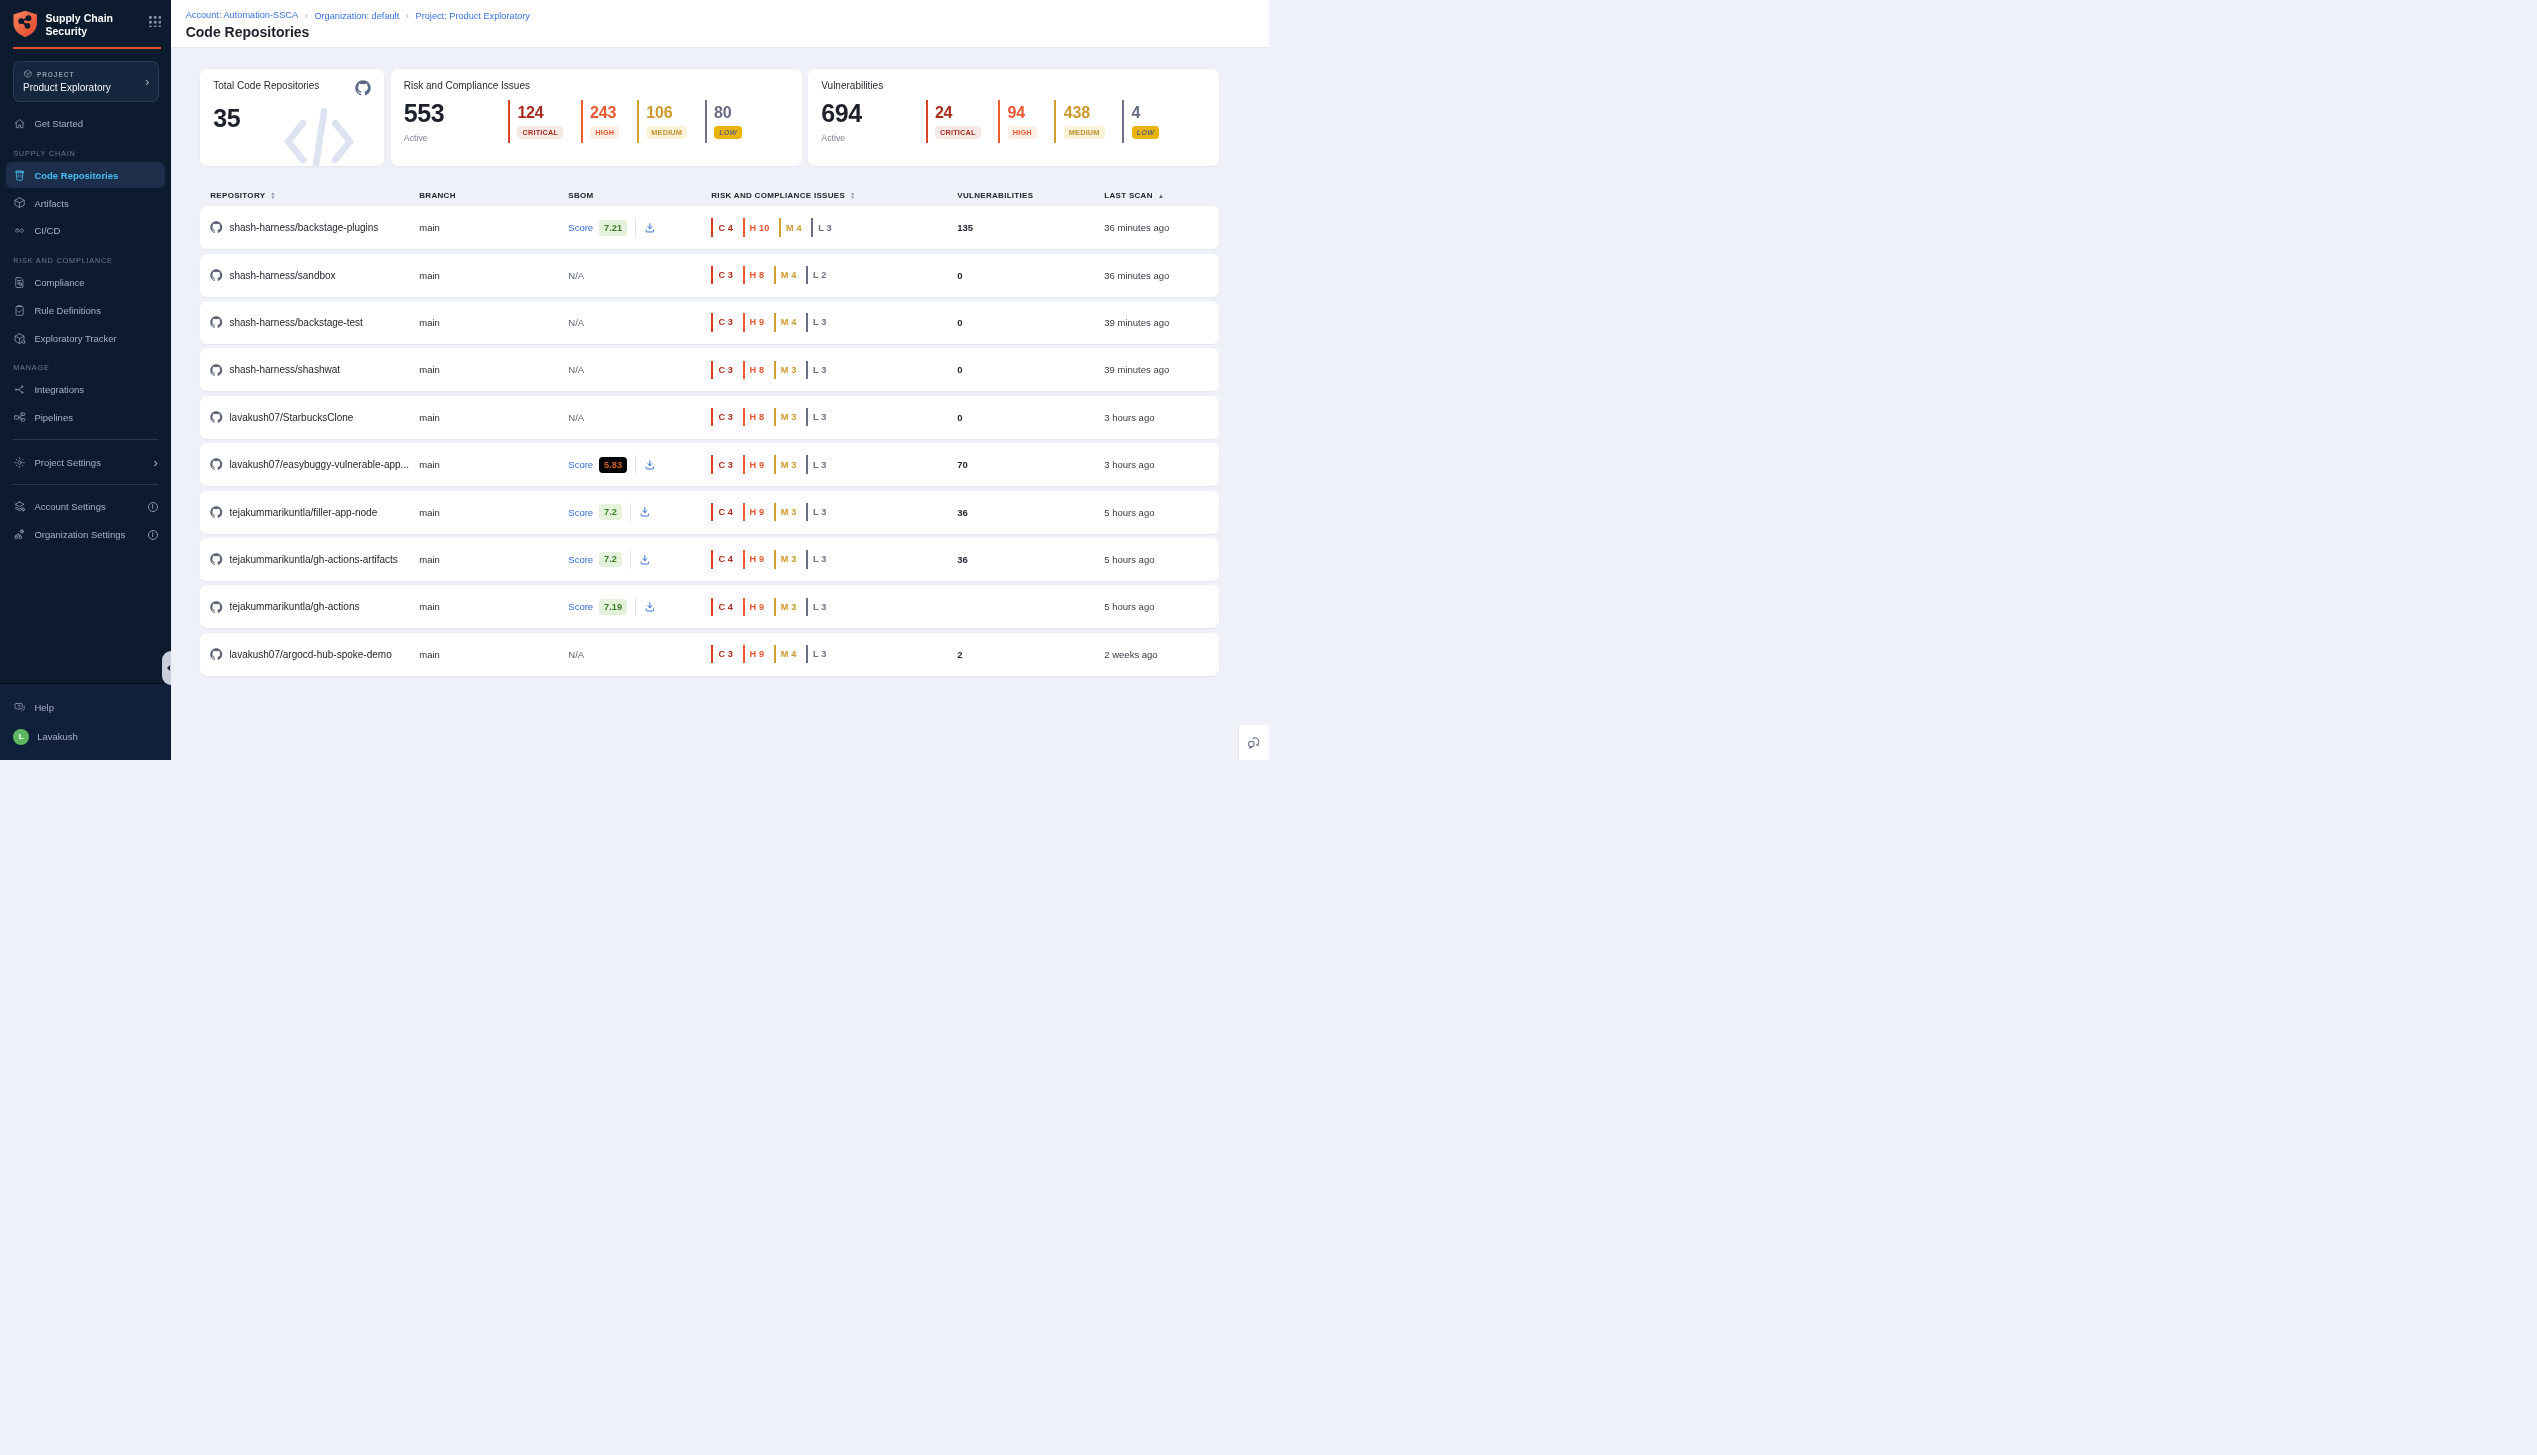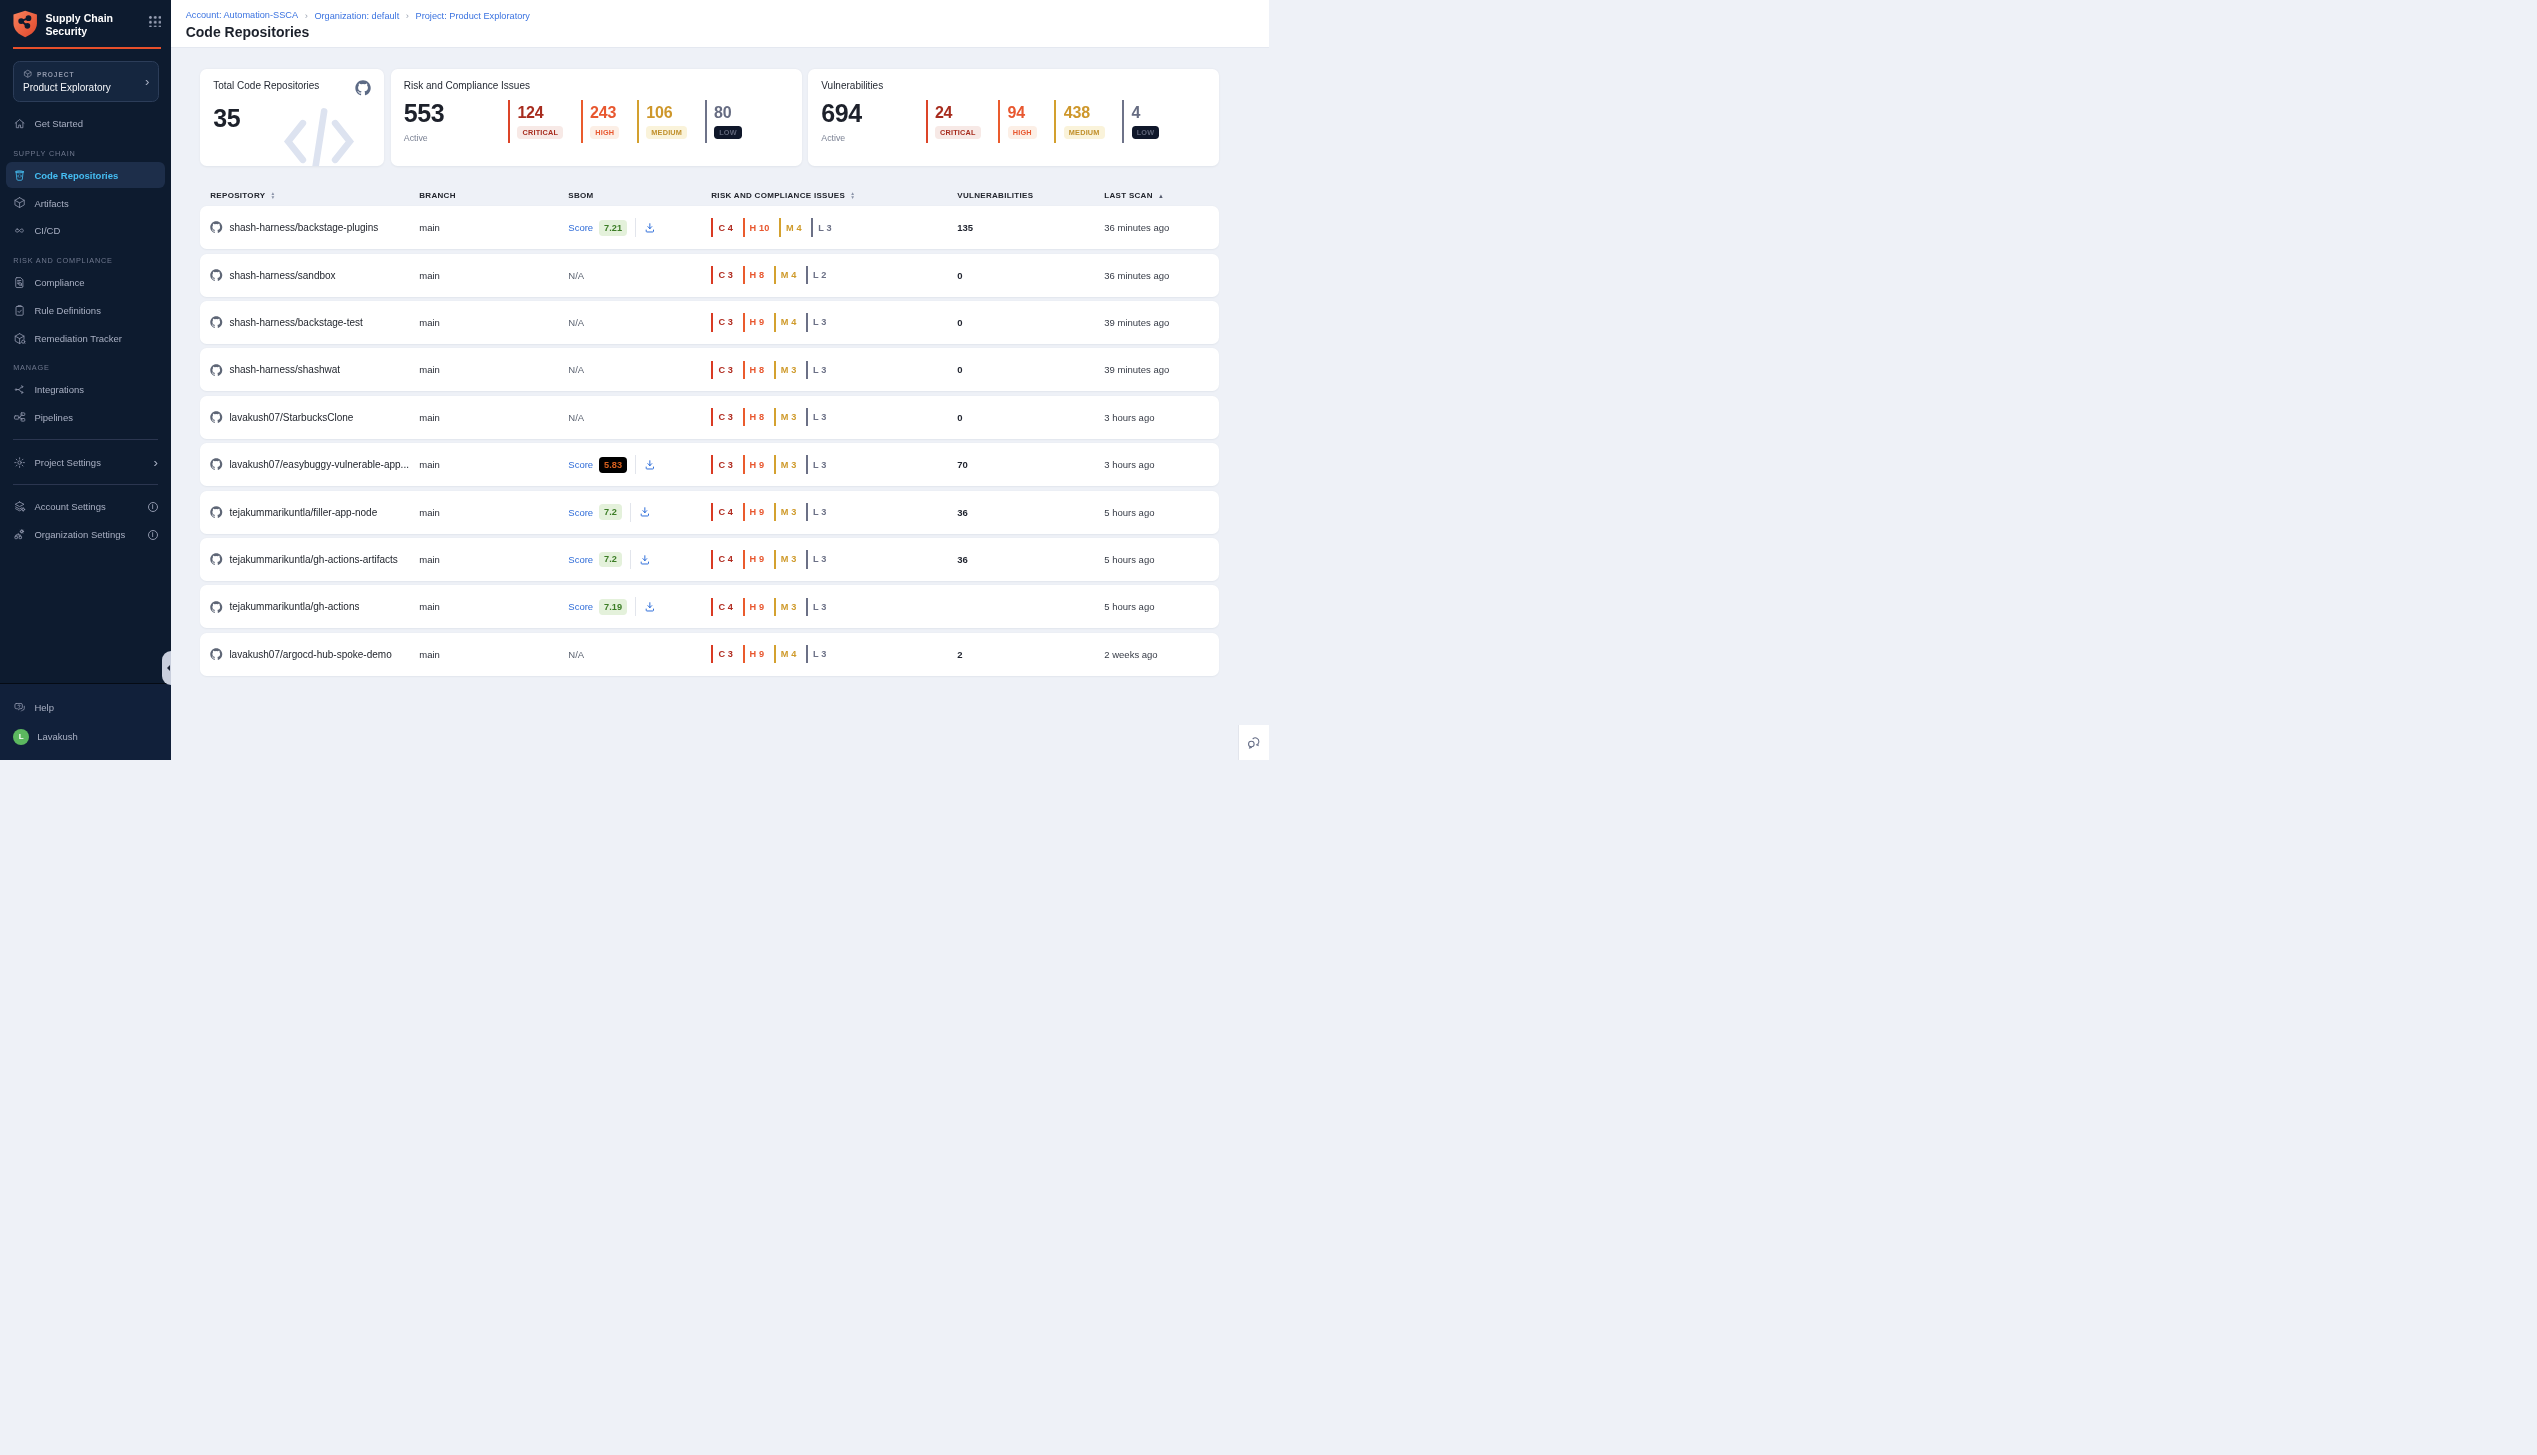--- a/index.html
+++ b/index.html
@@ -68,21 +68,21 @@
   .big-block{width:94px;flex:0 0 auto;}
   .big-num{font-size:25px;font-weight:700;color:#1d212b;letter-spacing:-0.4px;}
   .big-sub{font-size:8.8px;color:#7a8193;margin-top:5.1px;}
   .sev-row{display:flex;gap:17.6px;margin-left:10.3px;}
   .sg{border-left:2.6px solid;padding-left:7.3px;min-height:43px;display:flex;flex-direction:column;justify-content:center;}
   .sg .v{font-size:16px;font-weight:800;letter-spacing:-0.2px;}
   .sg .b{margin-top:3.7px;font-size:7.3px;font-weight:800;letter-spacing:0.2px;padding:2.2px 5.1px;border-radius:3.7px;align-self:flex-start;}
   .sg-critical{border-color:#dc4428;} .sg-critical .v{color:#a72c1e;} .sg-critical .b{color:#a72c1e;background:#f7e9e6;}
   .sg-high{border-color:#ea5b2d;} .sg-high .v{color:#e8572f;} .sg-high .b{color:#e8572f;background:#fcefe6;}
   .sg-medium{border-color:#d3a02e;} .sg-medium .v{color:#ce972b;} .sg-medium .b{color:#c08f2a;background:#faf3da;}
-  .sg-low{border-color:#6e7389;} .sg-low .v{color:#666c82;} .sg-low .b{color:#5f6579;background:#0f172a;}
+  .sg-low{border-color:#6e7389;} .sg-low .v{color:#666c82;} .sg-low .b{color:#5f6579;background:#eab308;font-style:italic;}
   .code-watermark{position:absolute;right:20.6px;top:32px;color:#dde3f0;}
 
   
   .toolbar{display:flex;align-items:center;justify-content:space-between;margin-top:31px;}
   .searchbox{width:481px;height:24px;border:1.2px solid #3b72de;border-radius:5.1px;background:#f4fafc;
       display:flex;align-items:center;padding:0 7.3px;gap:5.9px;}
   .searchbox svg{flex:0 0 auto;color:#3d4455;}
   .searchbox input{flex:1;border:none;outline:none;background:transparent;font-size:9.5px;color:#23262e;
       font-family:"Liberation Sans","DejaVu Sans",sans-serif;}
   .searchbox input::placeholder{color:#9aa2b1;}
@@ -231,21 +231,21 @@
         </div>
         <div class="nav-item">
       <span class="nicon">
             <svg width="13.2" height="13.2" viewBox="0 0 24 24" fill="none" stroke="currentColor" stroke-width="1.5" stroke-linecap="round" stroke-linejoin="round">
               <path d="M12 3 20 7.5v5.8M12 3 4 7.5v9L12 21l2.6-1.5"></path>
               <path d="M4 7.5 12 12l8-4.5M12 12v9"></path>
               <circle cx="18.6" cy="17.6" r="2.9"></circle>
               <path d="m20.6 19.6 1 1"></path>
             </svg>
           </span>
-      <span>Remediation Tracker</span>
+      <span>Exploratory Tracker</span>
         </div>
         <div class="section-label">MANAGE</div>
         <div class="nav-item">
       <span class="nicon">
             <svg width="13.2" height="13.2" viewBox="0 0 24 24" fill="none" stroke="currentColor" stroke-width="1.5" stroke-linecap="round" stroke-linejoin="round">
               <circle cx="5.6" cy="12" r="1.5"></circle>
               <path d="M7.4 12h3.1M10.5 12c2.9 0 2.9-5.2 5.8-5.2h1.4M10.5 12c2.9 0 2.9 5.2 5.8 5.2h1.4"></path>
               <path d="m15.9 4.6 2.2 2.2-2.2 2.2M15.9 15l2.2 2.2-2.2 2.2"></path>
             </svg>
           </span>

